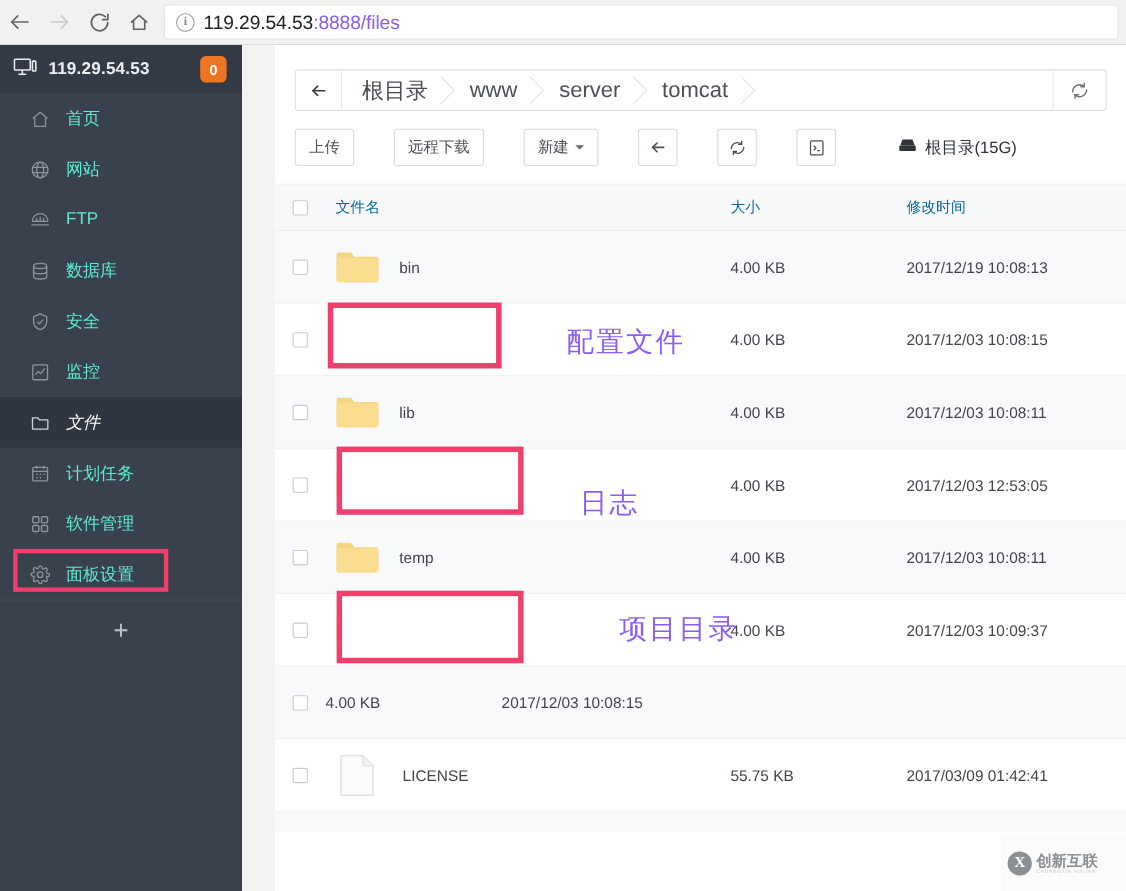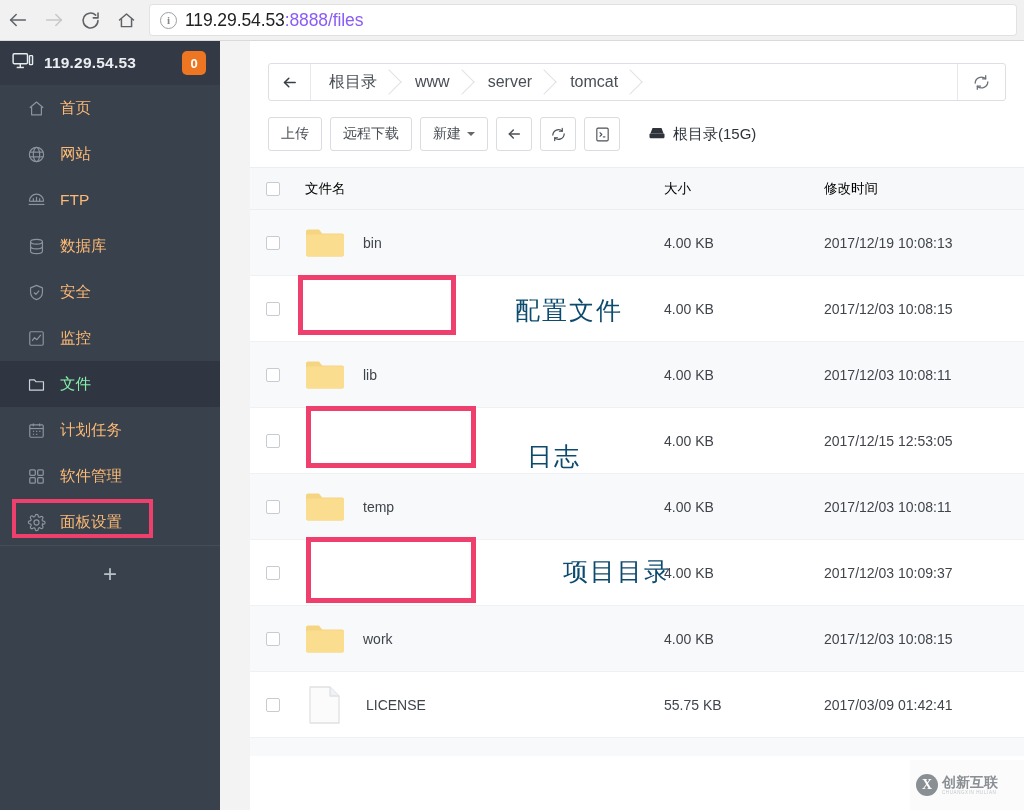--- a/index.html
+++ b/index.html
@@ -76,34 +76,35 @@
     border-radius: 5px;
     min-width: 24px; height: 24px;
     display: flex; align-items: center; justify-content: center;
     padding: 0 6px;
   }
 
   .menu-item {
     height: 46px;
     display: flex; align-items: center;
     padding-left: 26px;
-    color: #fdba74;
+    color: #5eead4;
     font-size: 15.5px;
     position: relative;
   }
   .menu-item .mi-icon {
     width: 20px; height: 20px;
     margin-right: 14px;
     flex: 0 0 auto;
     color: #8c949e;
     display: flex; align-items: center; justify-content: center;
   }
   .menu-item.active {
     background: #2f3641;
-    color: #86efac;
+    color: #ffffff;
+    font-style: italic;
   }
   .menu-item.active .mi-icon { color: #cfd4da; }
 
   #file-highlight-box {
     position: absolute;
     left: 12px; top: 458px;
     width: 141px; height: 39px;
     border: 4px solid #ee3f6d;
     pointer-events: none;
     z-index: 6;
@@ -142,21 +143,21 @@
   #crumb-back {
     width: 42px;
     display: flex; align-items: center; justify-content: center;
     border-right: 1px solid #e6e9ec;
     color: #3a3f45;
   }
   .crumb {
     display: flex; align-items: center;
     position: relative;
     padding: 0 20px 0 18px;
-    font-size: 16px;
+    font-size: 20px;
     color: #4a4f55;
     white-space: nowrap;
   }
   .crumb::after {
     content: "";
     position: absolute; right: -1px; top: 50%;
     width: 17px; height: 17px;
     border-top: 1px solid #dfe2e6;
     border-right: 1px solid #dfe2e6;
     transform: translateY(-50%) rotate(45deg);
@@ -167,20 +168,21 @@
     border-left: 1px solid #e6e9ec;
     display: flex; align-items: center; justify-content: center;
     color: #6b7077;
   }
 
   
   #toolbar {
     display: flex; align-items: center;
     padding: 16px 22px 16px 18px;
     border-bottom: 1px solid #eceef0;
+    gap: 28px;
   }
   .tb-btn {
     height: 34px;
     min-width: 34px;
     border: 1px solid #d9dce0;
     border-radius: 3px;
     background: #fff;
     display: flex; align-items: center; justify-content: center;
     padding: 0 12px;
     font-size: 14px;
@@ -203,21 +205,21 @@
   }
   #disk-label .disk-icon { margin-right: 7px; color: #2f343a; }
 
   
   #file-table { width: 100%; }
   .thead {
     display: flex; align-items: center;
     height: 42px;
     background: #f7f8f9;
     border-bottom: 1px solid #eceef0;
-    color: #000000;
+    color: #0369a1;
     font-size: 13.5px;
   }
   .row {
     display: flex; align-items: center;
     height: 66px;
     border-bottom: 1px solid #f0f1f3;
     font-size: 14px;
     color: #40454b;
     position: relative;
   }
@@ -241,21 +243,21 @@
   .col-time { width: 200px; flex: 0 0 200px; }
   .thead .col-name { padding-left: 9px; }
 
   .folder-icon { width: 40px; height: 32px; flex: 0 0 auto; margin-right: 18px; }
   .file-icon { width: 36px; height: 40px; flex: 0 0 auto; margin-right: 22px; margin-left: 3px; }
   .fname { white-space: nowrap; }
 
   
   .annot {
     position: absolute;
-    color: #0c4a6e;
+    color: #8b5cf6;
     font-size: 25px;
     letter-spacing: 2px;
     white-space: nowrap;
     z-index: 5;
   }
   .hl-box {
     position: absolute;
     border: 5px solid #ee3f6d;
     background: transparent;
     z-index: 4;
@@ -602,21 +604,21 @@
         <div class="col-name">
           <span class="folder-icon">
             <svg width="40" height="32" viewBox="0 0 40 32">
                 <path d="M1 4.5a2 2 0 0 1 2-2h11l3.2 4H37a2 2 0 0 1 2 2v19a2 2 0 0 1-2 2H3a2 2 0 0 1-2-2z" fill="#f6d582"></path>
                 <path d="M1 9.5a2 2 0 0 1 2-2h34a2 2 0 0 1 2 2v18a2 2 0 0 1-2 2H3a2 2 0 0 1-2-2z" fill="#fbdd90"></path>
               </svg>
           </span>
           <span class="fname">logs</span>
         </div>
         <div class="col-size">4.00 KB</div>
-        <div class="col-time">2017/12/15 12:53:05</div>
+        <div class="col-time">2017/12/03 12:53:05</div>
         <div class="hl-box-inner" style="left:56px; top:-2px; width:170px; height:62px;"></div>
         <div class="hl-box" style="left:56px; top:-2px; width:170px; height:62px;"></div>
         <div class="annot" style="left:277px; top:32px;">日志</div>
       </div>
 
       <div class="row alt">
         <div class="col-check">
             <span class="cbox"></span>
           </div>
         <div class="col-name">
@@ -649,29 +651,20 @@
         <div class="col-time">2017/12/03 10:09:37</div>
         <div class="hl-box-inner" style="left:56px; top:-3px; width:170px; height:66px;"></div>
         <div class="hl-box" style="left:56px; top:-3px; width:170px; height:66px;"></div>
         <div class="annot" style="left:313px; top:15px;">项目目录</div>
       </div>
 
       <div class="row alt">
         <div class="col-check">
             <span class="cbox"></span>
           </div>
-        <div class="col-name">
-          <span class="folder-icon">
-            <svg width="40" height="32" viewBox="0 0 40 32">
-                <path d="M1 4.5a2 2 0 0 1 2-2h11l3.2 4H37a2 2 0 0 1 2 2v19a2 2 0 0 1-2 2H3a2 2 0 0 1-2-2z" fill="#f6d582"></path>
-                <path d="M1 9.5a2 2 0 0 1 2-2h34a2 2 0 0 1 2 2v18a2 2 0 0 1-2 2H3a2 2 0 0 1-2-2z" fill="#fbdd90"></path>
-              </svg>
-          </span>
-          <span class="fname">work</span>
-        </div>
         <div class="col-size">4.00 KB</div>
         <div class="col-time">2017/12/03 10:08:15</div>
       </div>
 
       <div class="row">
         <div class="col-check">
             <span class="cbox"></span>
           </div>
         <div class="col-name">
           <span class="file-icon">

